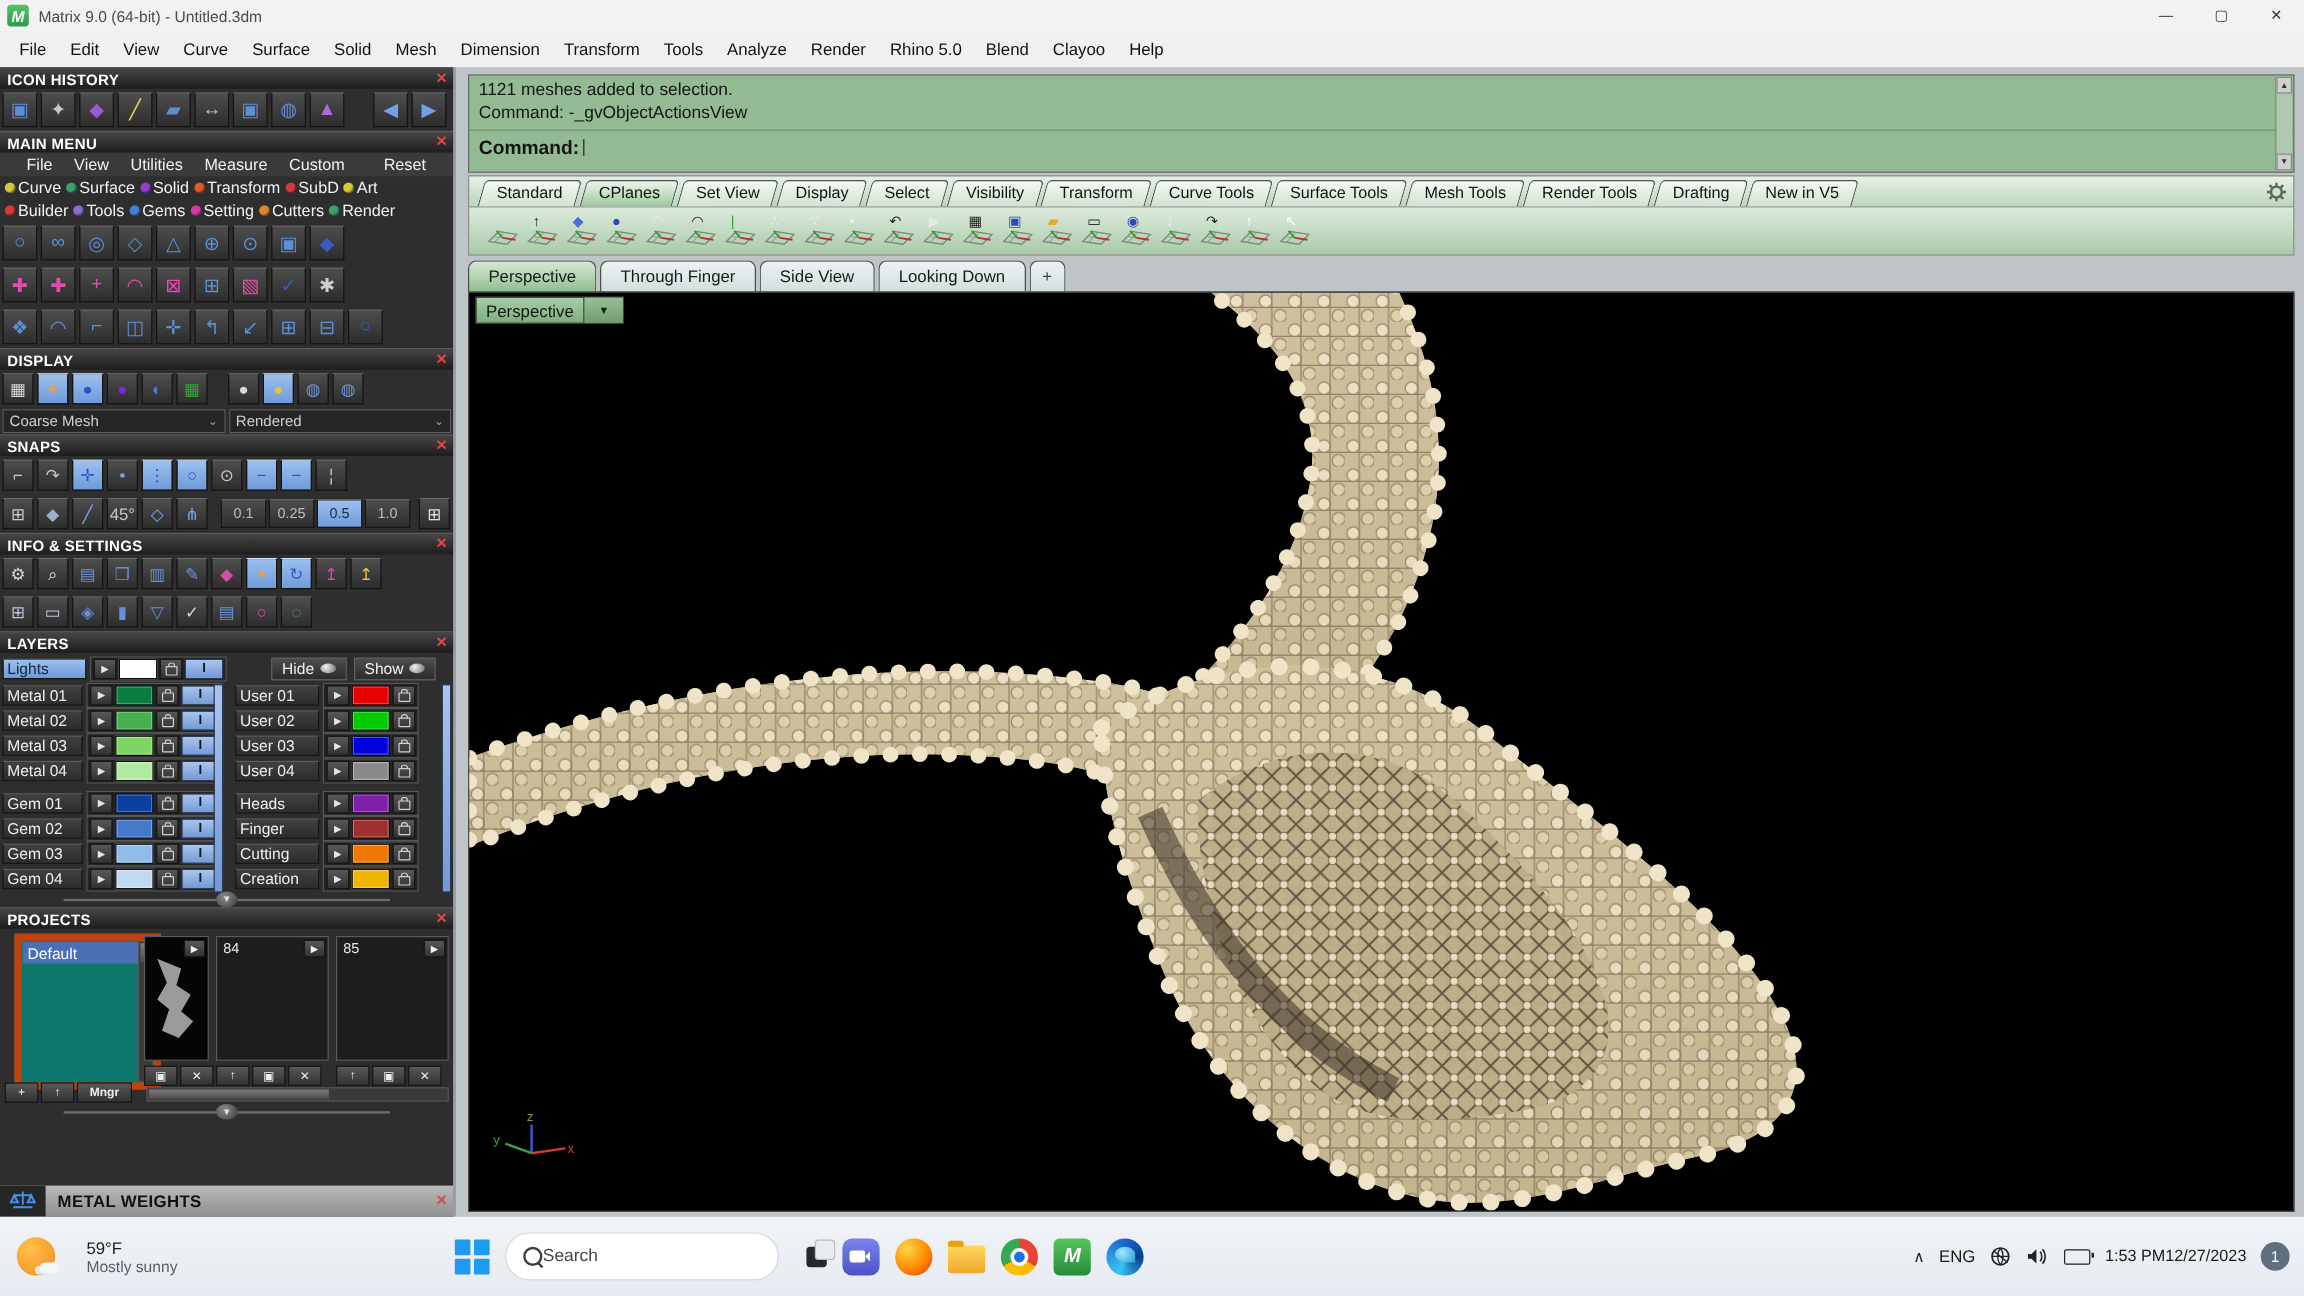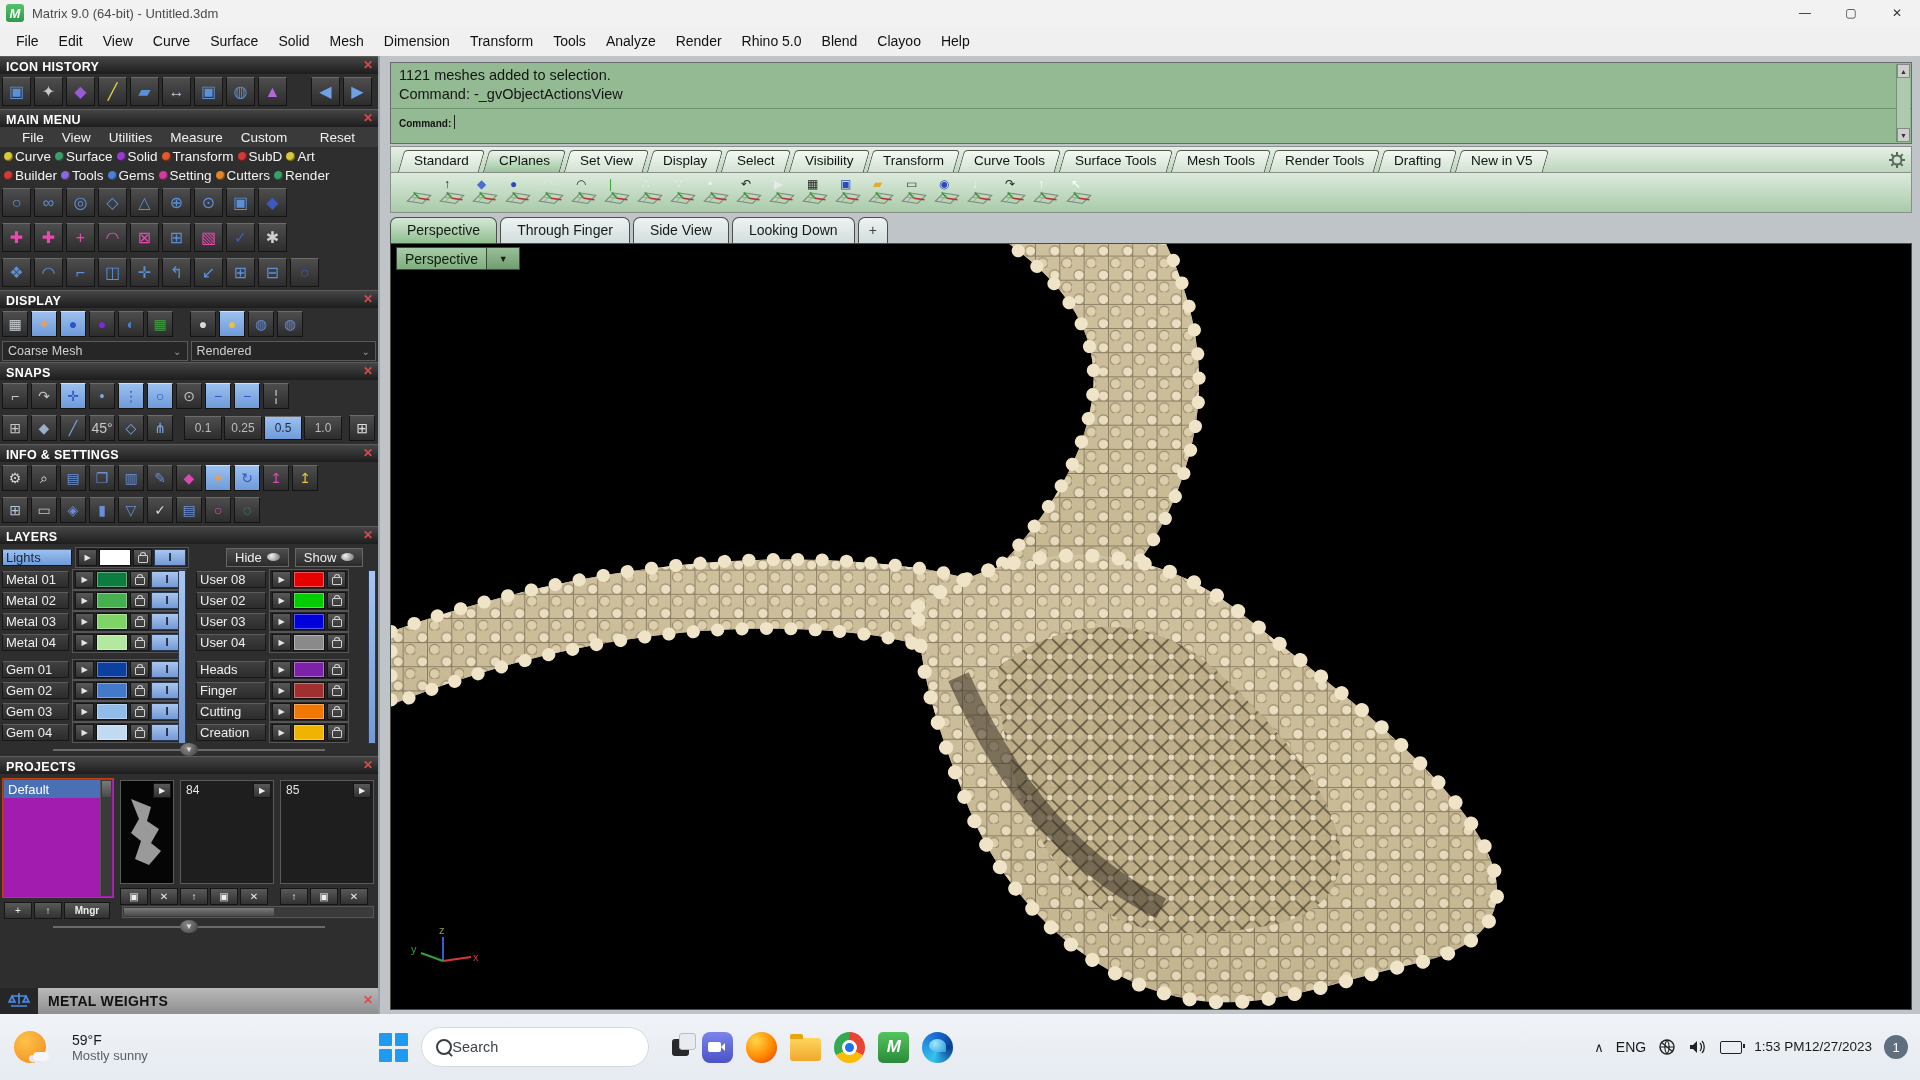--- a/index.html
+++ b/index.html
@@ -46,39 +46,39 @@
   .lock::before{content:"";position:absolute;left:1px;top:-4px;width:4px;height:3px;border:1px solid #d0d0d0;border-bottom:none;border-radius:3px 3px 0 0}
   .ibtn{width:30px;height:15px;background:linear-gradient(#a9c6ef,#7499d6);border:1px solid #2a3a55;color:#101820;font-weight:bold;font-size:11px;display:flex;align-items:center;justify-content:center;margin:0 1px}
   .toggle-oval{width:13px;height:8px;border-radius:50%;background:radial-gradient(circle at 35% 35%,#f0f0f0,#6a6a6a);margin-left:5px}
   .hsbtn{height:17px;background:linear-gradient(#4d4d4d,#2b2b2b);border:1px solid #666;color:#f0f0f0;font-size:13px;display:flex;align-items:center;padding:0 8px}
   .vstrip{position:absolute;width:6px;background:linear-gradient(#a9c6ef,#7499d6);border:1px solid #2a3a55}
   .splitter{height:13px;display:flex;align-items:center;justify-content:center;position:relative}
   .splitter .line{height:2px;background:#6a6a6a;width:72%}
   .splitter .knob{position:absolute;width:18px;height:13px;border-radius:50%;background:radial-gradient(circle at 40% 35%,#8a8a8a,#3a3a3a);display:flex;align-items:center;justify-content:center;color:#ddd;font-size:8px}
   
   .proj-body{position:relative;height:146px}
-  .proj-list{position:absolute;left:2px;top:4px;width:110px;height:118px;background:#a21caf;border:1px solid #c2410c}
+  .proj-list{position:absolute;left:12px;top:4px;width:110px;height:118px;background:#0f766e;border:6px solid #c2410c}
   .proj-item{height:18px;background:#4a6fb5;color:#fff;font-size:13px;display:flex;align-items:center;padding-left:4px;margin:1px 12px 0 1px}
   .proj-scroll{position:absolute;right:1px;top:1px;bottom:1px;width:11px;background:#3a3a3a;border-left:1px solid #565656}
   .proj-scroll .thumbv{position:absolute;top:1px;left:1px;right:1px;height:16px;background:linear-gradient(#7a7a7a,#4a4a4a)}
   .thumb{position:absolute;top:6px;height:104px;background:#1e1e1e;border:1px solid #5a5a5a;box-sizing:border-box}
   .thumb .tlabel{position:absolute;left:5px;top:2px;color:#e8e8e8;font-size:12px}
   .thumb .tplay{position:absolute;right:2px;top:2px;width:16px;height:13px;background:linear-gradient(#585858,#323232);border:1px solid #161616;color:#eee;font-size:8px;display:flex;align-items:center;justify-content:center}
   .tbtnrow{position:absolute;display:flex;gap:2px}
   .tbtn{width:26px;height:15px;background:linear-gradient(#585858,#323232);border:1px solid #161616;color:#eee;font-size:10px;display:flex;align-items:center;justify-content:center}
   .hscroll{position:absolute;height:10px;background:#3a3a3a;border:1px solid #565656}
   .hscroll .bar{position:absolute;left:1px;top:1px;bottom:1px;width:60%;background:linear-gradient(#7a7a7a,#4a4a4a)}
   .mw-bar{position:absolute;bottom:0;left:0;right:0;height:26px;display:flex;align-items:center;background:linear-gradient(#b9b9b9,#8f8f8f)}
   .mw-icon{width:38px;height:26px;background:#262626;display:flex;align-items:center;justify-content:center}
   .mw-bar b{color:#111;font-size:14px;margin-left:10px;letter-spacing:.3px}
   
   .main{position:absolute;left:378px;top:56px;right:0;bottom:66px;background:#bfc4c9;border-left:2px solid #9aa0a6}
   .cmd{position:absolute;left:10px;right:8px;top:6px;height:80px;background:#93ba93;border:1px solid #6a6a6a;color:#141414}
   .cmd-history{height:42px;padding:3px 8px 0 8px;border-bottom:1px solid #6f926f;font-size:14.5px;line-height:19px}
-  .cmd-prompt{padding:6px 8px;font-size:10px;font-weight:bold}
+  .cmd-prompt{padding:6px 8px;font-size:16px;font-weight:bold}
   .caret{display:inline-block;width:1px;height:14px;background:#222;vertical-align:-2px;margin-left:3px}
   .cmd-scroll{position:absolute;right:1px;top:1px;bottom:1px;width:13px;background:#aec9ae;border-left:1px solid #6f926f}
   .cmd-scroll span{position:absolute;left:0;right:0;height:12px;display:flex;align-items:center;justify-content:center;font-size:7px;color:#333;background:#cfcfcf;border:1px solid #888}
   .rtabs{position:absolute;left:10px;right:8px;top:90px;height:27px;background:linear-gradient(#e8f0e8,#bcd6bc);border:1px solid #8a8f8a;display:flex;align-items:flex-end;padding-left:10px;box-sizing:border-box}
   .rtab{height:21px;margin-right:4px;padding:0 12px;border:1px solid #4f554f;border-bottom:none;border-radius:4px 4px 0 0;background:linear-gradient(#f4f8f4,#d2e2d2);transform:skewX(-16deg)}
   .rtab span{display:block;transform:skewX(16deg);font-size:13.5px;color:#101410;line-height:20px}
   .rtab.active{background:linear-gradient(#eef5ee,#9cc69c)}
   .gear{position:absolute;right:6px;top:5px}
   .toolbar{position:absolute;left:10px;right:8px;top:117px;height:40px;background:linear-gradient(#dceadc,#a9cba9);border:1px solid #8a8f8a;border-top:none;display:flex;align-items:center;padding-left:12px;box-sizing:border-box}
   .tool{width:31px;height:31px;position:relative;display:flex;align-items:center;justify-content:center;margin-right:2px}
@@ -519,21 +519,21 @@
                 </span>
                 <span class="ibtn">I</span>
               </div>
             </div>
           </div>
       </div>
       <div style="width:186px;padding-left:6px;box-sizing:border-box">
         <div>
 
             <div class="lrow">
-              <div class="llabel">User 08</div>
+              <div class="llabel">User 01</div>
               <div class="lgroup">
                 <span class="lbtn">▶</span>
                 <span class="swatch" style="background: rgb(230, 0, 0);"></span>
                 <span class="lockwrap">
                   <span class="lock"></span>
                 </span>
               </div>
             </div>
 
             <div class="lrow">

